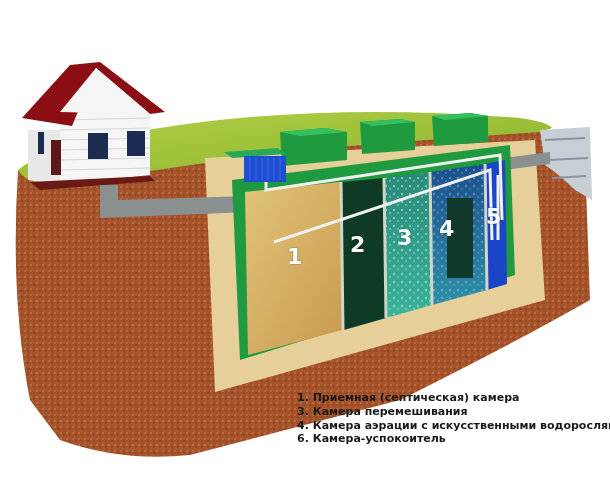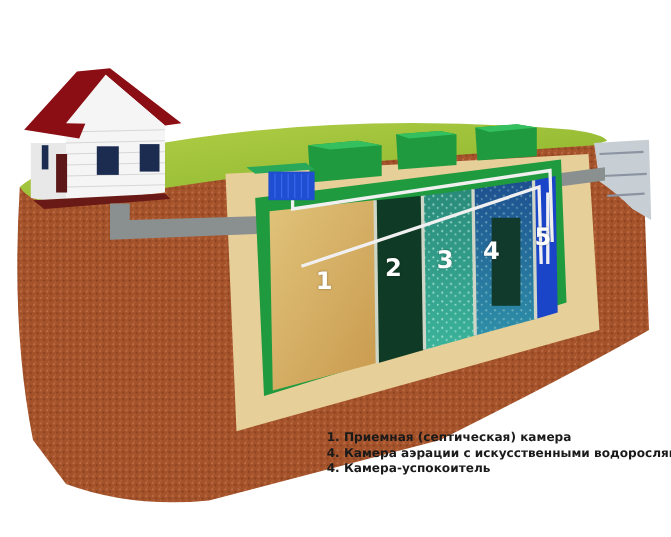--- a/index.html
+++ b/index.html
@@ -129,16 +129,17 @@
   </svg>
 
   <span class="chamber-num" style="left:287px;top:246px;">1</span>
   <span class="chamber-num" style="left:350px;top:234px;">2</span>
   <span class="chamber-num" style="left:397px;top:227px;">3</span>
   <span class="chamber-num" style="left:439px;top:218px;">4</span>
   <span class="chamber-num" style="left:486px;top:206px;">5</span>
 
   <div class="legend">
     <div class="legend-item">1. Приемная (септическая) камера</div>
+    <div class="legend-item">3. Камера перемешивания</div>
     <div class="legend-item">4. Камера аэрации с искусственными водорослями</div>
-    <div class="legend-item">4. Камера-успокоитель</div>
+    <div class="legend-item">6. Камера-успокоитель</div>
   </div>
 </div>
 
 </body></html>

